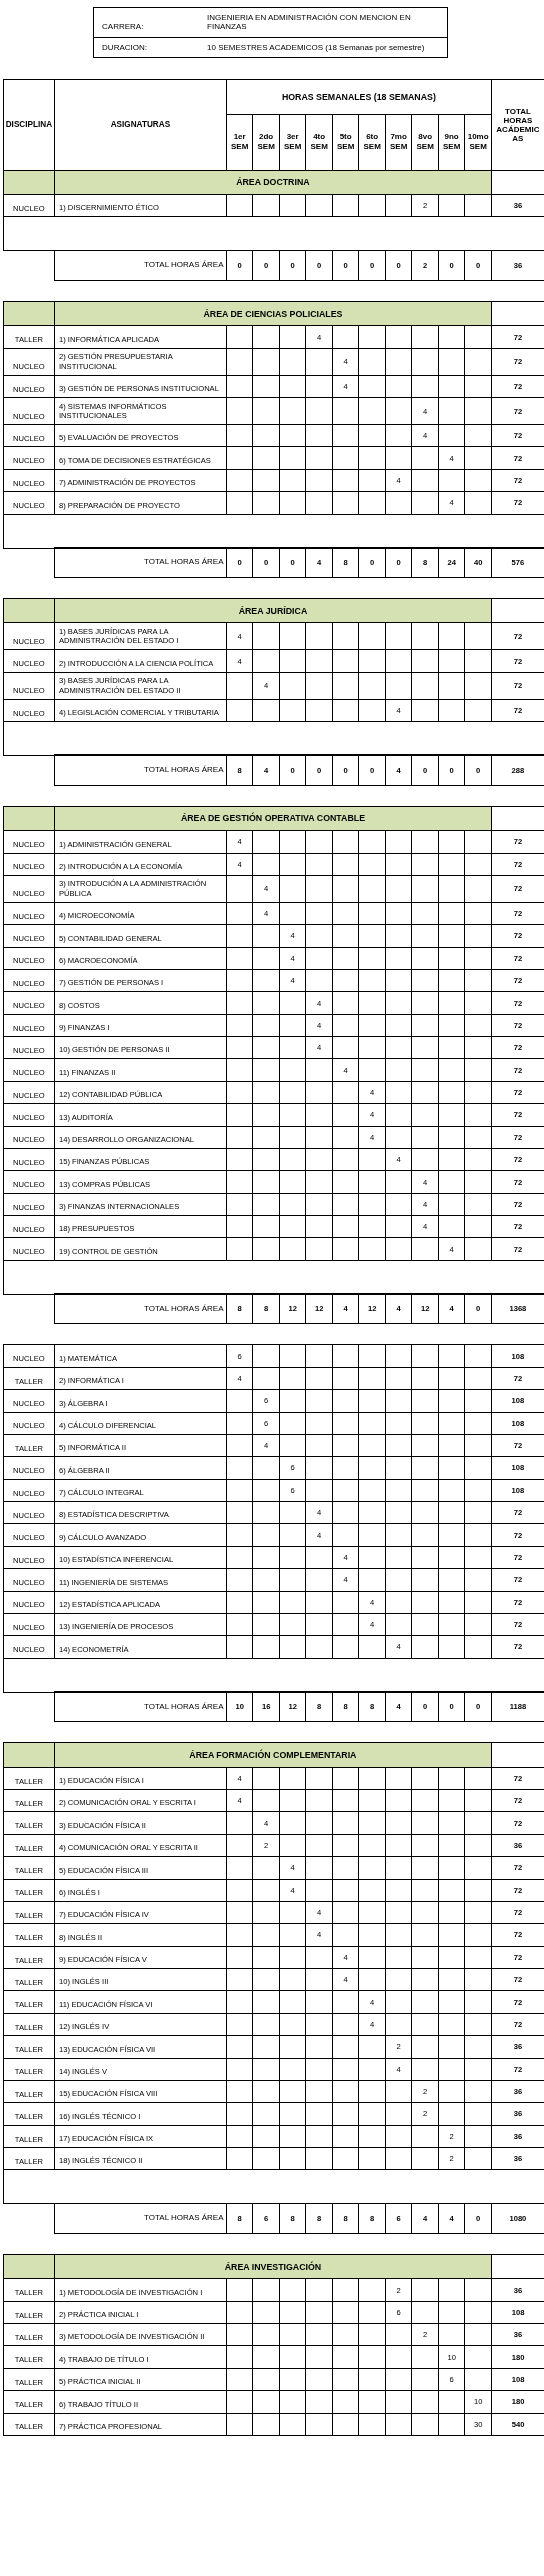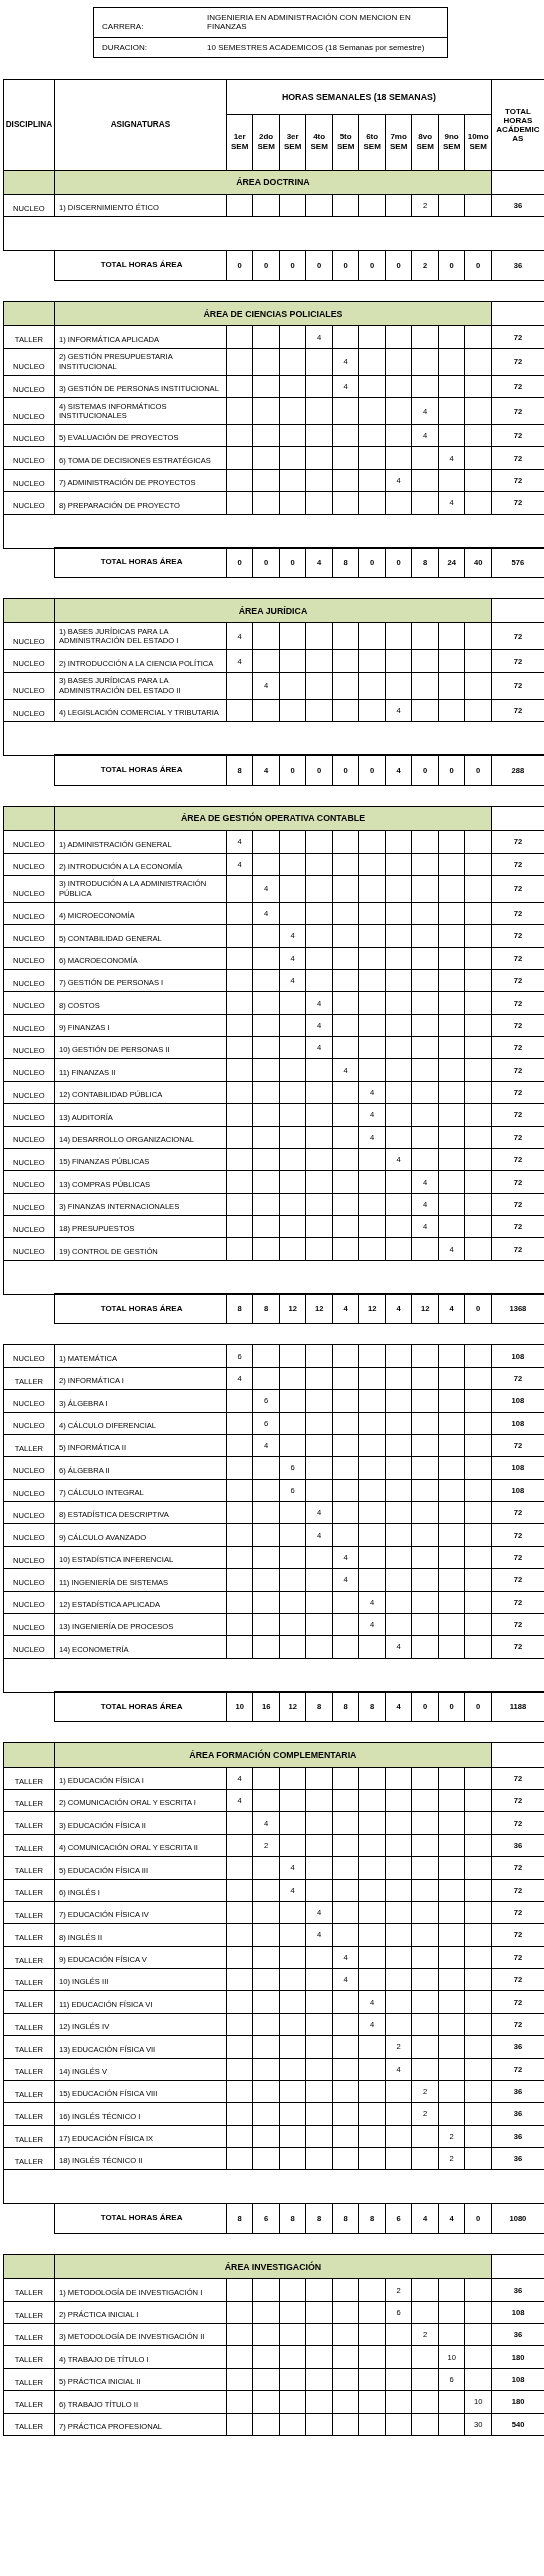--- a/index.html
+++ b/index.html
@@ -30,21 +30,21 @@
   th.total-hdr{font-size:8px;padding:1.2px 1.8px;}
   td.band{background:var(--band);height:17.6px;}
   td.band-title{background:var(--band);font-weight:bold;font-size:8.8px;text-align:center;padding:2.9px 1.2px;}
   td.disc{font-size:7.6px;text-align:center;vertical-align:bottom;padding:3.5px 1.2px;}
   td.subject{font-size:7.6px;text-align:left;vertical-align:bottom;padding:3.5px 2.4px 3.5px 4.1px;line-height:1.25;}
   td.hour{font-size:7.6px;text-align:center;vertical-align:middle;padding:1.2px 0.6px;height:19px;}
   td.sum{font-size:7.6px;font-weight:bold;text-align:center;vertical-align:middle;}
   td.filler{height:31px;border-left:none;border-right:none;}
   .total-table{width:490px;margin-left:51px;margin-top:-1.8px;border:1.8px solid var(--line);}
   .total-table td{border:1.2px solid var(--line);}
-  .total-table .total-label{font-size:8px;font-weight:bold;text-align:center;padding:4.7px 2.4px 4.7px 4.7px;height:20px;vertical-align:middle;}
+  .total-table .total-label{font-size:8px;font-weight:normal;text-align:right;padding:4.7px 2.4px 4.7px 4.7px;height:20px;vertical-align:middle;}
   .total-table .total-label span{display:inline-block;max-width:106px;line-height:1.25;}
   .total-table .total-val,.total-table .total-sum{font-size:7.6px;font-weight:bold;text-align:center;vertical-align:middle;}
 </style>
 </head>
 <body>
 
 <div class="page">
 
   <div class="doc-header">
     <div class="doc-header-row">

